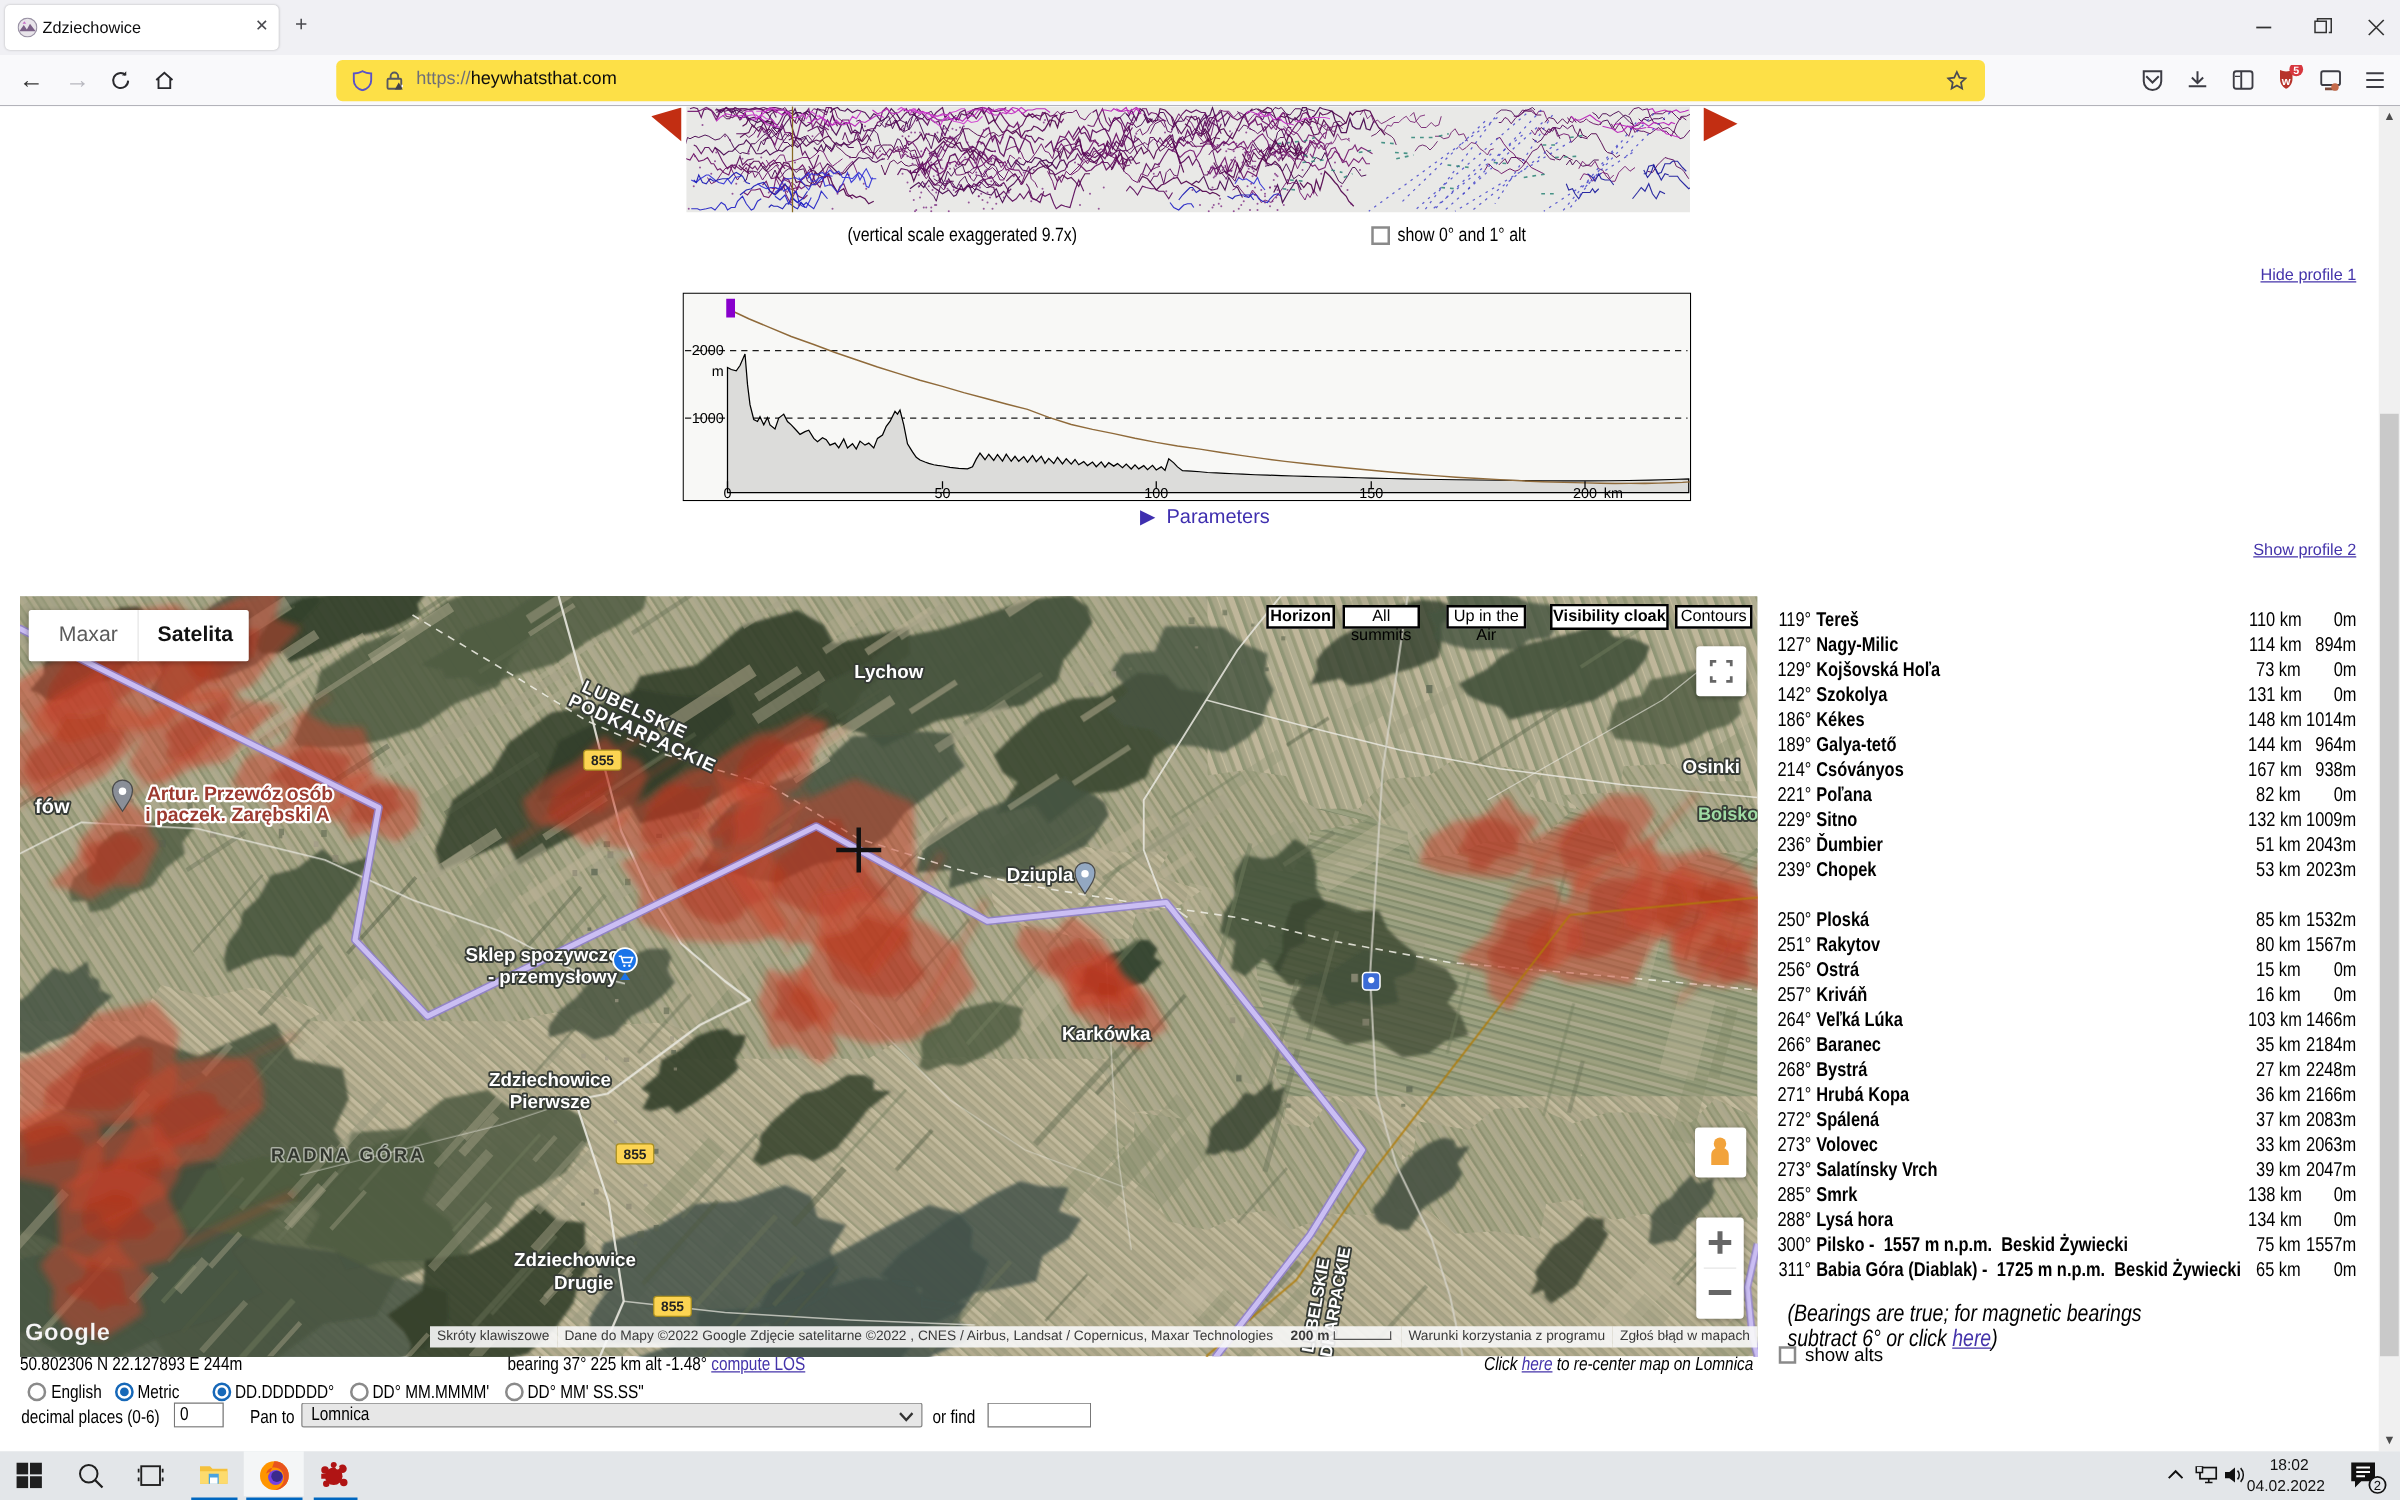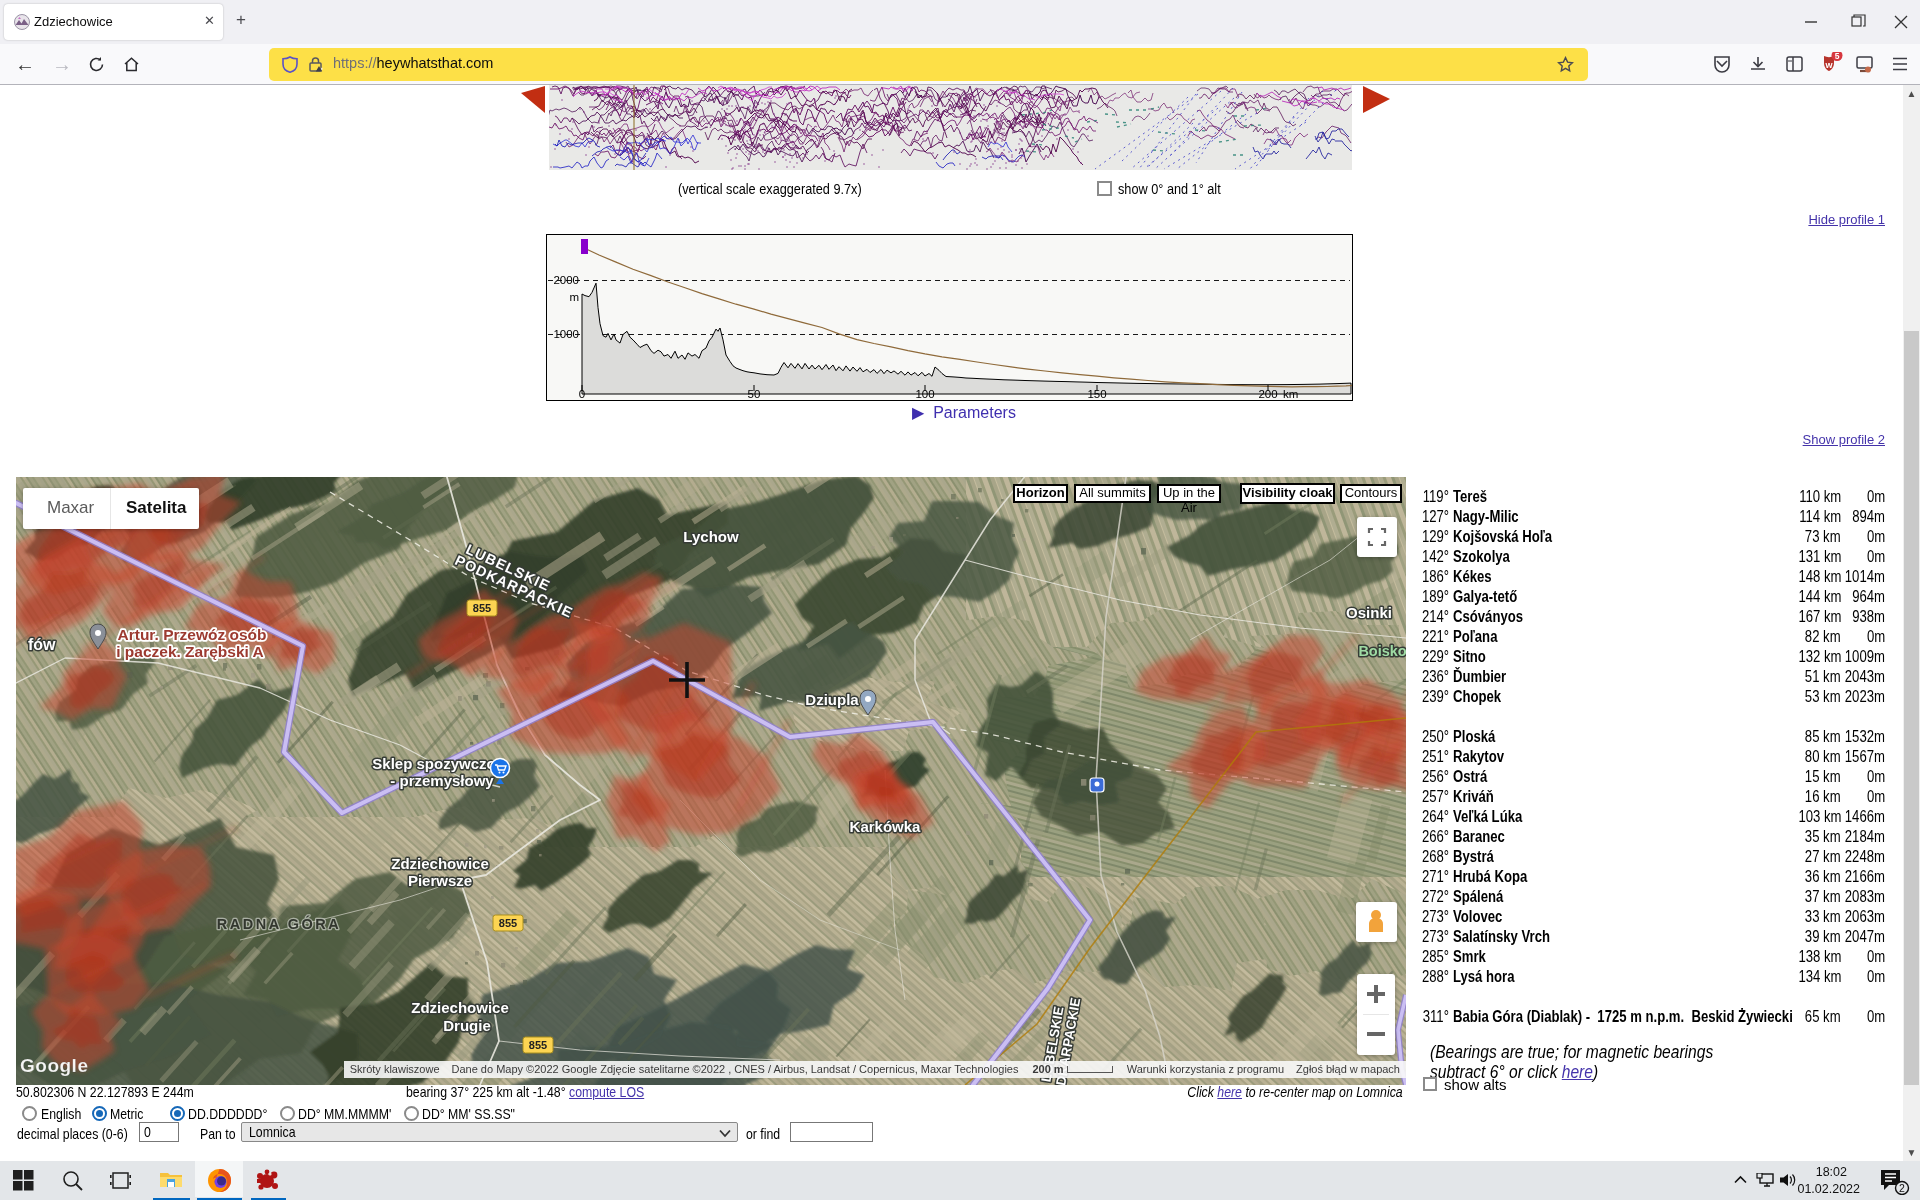--- a/index.html
+++ b/index.html
@@ -1290,21 +1290,21 @@
           <circle cx="1081" cy="307" r="2.5" fill="#fff"></circle>
           <text x="4" y="595" font-family="Liberation Sans,sans-serif" font-size="19" font-weight="bold" fill="#fff" opacity="0.95" letter-spacing="0.5" stroke="#00000033" stroke-width="0.5">Google</text>
         </g>
       </svg>
  <div id="mapsat">
         <span style="position:absolute;left:24px;top:10px;color:#5b5b5b">Maxar</span>
         <span style="position:absolute;left:87px;top:0;height:41px;border-left:1px solid #e6e6e6"></span>
         <span style="position:absolute;left:103px;top:10px;font-weight:bold;color:#111">Satelita</span>
       </div>
  <div class="gbtn" style="left:997px;top:7px;width:55px;font-weight:bold">Horizon</div>
- <div class="gbtn" style="left:1058px;top:7px;width:77px">All summits</div>
+ <div class="gbtn" style="left:1058px;top:7px;width:62px">All summits</div>
  <div class="gbtn" style="left:1141px;top:7px;width:64px">Up in the Air</div>
  <div class="gbtn" style="left:1224px;top:6px;width:95px;height:21px;font-weight:bold;border-width:2.5px;line-height:15px">Visibility cloak</div>
  <div class="gbtn" style="left:1324px;top:7px;width:62px">Contours</div>
  <div class="gwhite" style="left:1341px;top:40px;width:40px;height:40px">
   <svg width="40" height="40">
           <path d="M12 16 v-4 h4 M24 12 h4 v4 M28 24 v4 h-4 M16 28 h-4 v-4" fill="none" stroke="#666" stroke-width="2.2"></path>
         </svg>
       </div>
  <div class="gwhite" style="left:1340px;top:425px;width:41px;height:40px">
   <svg width="41" height="40">
@@ -1463,20 +1463,26 @@
       <span class="sb"><span class="ne">285°</span></span>
       <span class="sn"><b class="n">Smrk</b></span>
       <span class="sd"><span class="ne">138 km</span></span>
       <span class="sa"><span class="ne">0m</span></span>
     </div>
     <div class="srow" style="top:882px">
       <span class="sb"><span class="ne">288°</span></span>
       <span class="sn"><b class="n">Lysá hora</b></span>
       <span class="sd"><span class="ne">134 km</span></span>
       <span class="sa"><span class="ne">0m</span></span>
+    </div>
+    <div class="srow" style="top:902px">
+      <span class="sb"><span class="ne">300°</span></span>
+      <span class="sn"><b class="n">Pilsko -&nbsp; 1557 m n.p.m.&nbsp; Beskid Żywiecki</b></span>
+      <span class="sd"><span class="ne">75 km</span></span>
+      <span class="sa"><span class="ne">1557m</span></span>
     </div>
     <div class="srow" style="top:922px">
       <span class="sb"><span class="ne">311°</span></span>
       <span class="sn"><b class="n">Babia Góra (Diablak) -&nbsp; 1725 m n.p.m.&nbsp; Beskid Żywiecki</b></span>
       <span class="sd"><span class="ne">65 km</span></span>
       <span class="sa"><span class="ne">0m</span></span>
     </div>
 <div id="bnote"><span class="n">(Bearings are true; for magnetic bearings</span><br><span class="n">subtract 6° or click <span class="lnk">here</span>)</span></div>
 <div id="cb2"></div>
     <div id="cb2l">show alts</div>
@@ -1565,21 +1571,21 @@
   <svg class="abs" style="right:146px;top:12px" width="18" height="15">
         <rect x="4" y="1" width="13" height="9" fill="none" stroke="#111" stroke-width="1.4"></rect>
         <path d="M8 13 h6 m-3 -3 v3" stroke="#111" stroke-width="1.3"></path>
         <rect x="1" y="0" width="5" height="5" fill="#e3e6e9" stroke="#111" stroke-width="1.2"></rect>
       </svg>
   <svg class="abs" style="right:123px;top:12px" width="17" height="14">
         <path d="M0 4.5 h3.5 l4.5 -3.5 v12 l-4.5 -3.5 h-3.5 z" fill="#111"></path>
         <path d="M10 3.5 a5 5 0 0 1 0 7 M12.5 1.5 a8 8 0 0 1 0 11" fill="none" stroke="#111" stroke-width="1.2"></path>
       </svg>
   <div class="abs" style="right:73px;top:4px;font-size:12.5px">18:02</div>
-  <div class="abs" style="right:60px;top:21px;font-size:12.5px">01.02.2022</div>
+  <div class="abs" style="right:60px;top:21px;font-size:12.5px">04.02.2022</div>
   <svg class="abs" style="right:10px;top:8px" width="32" height="26">
         <path d="M3 1 h19 v15 h-11 l-5 5 v-5 h-3 z" fill="#111"></path>
         <path d="M7 5 h11 M7 8.5 h11 M7 12 h7" stroke="#fff" stroke-width="1.6"></path>
         <circle cx="24" cy="19" r="6.5" fill="#e3e6e9" stroke="#111" stroke-width="1.4"></circle>
         <text x="24" y="23" text-anchor="middle" font-size="10.5" fill="#111" font-family="Liberation Sans,sans-serif">2</text>
       </svg>
  </div>
 </div>
 
 </body></html>

